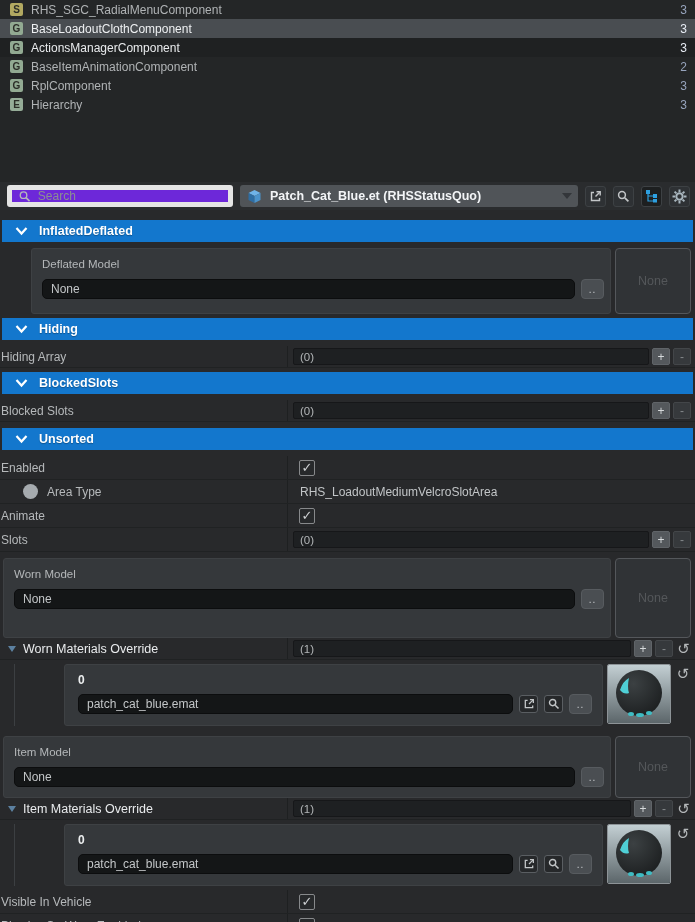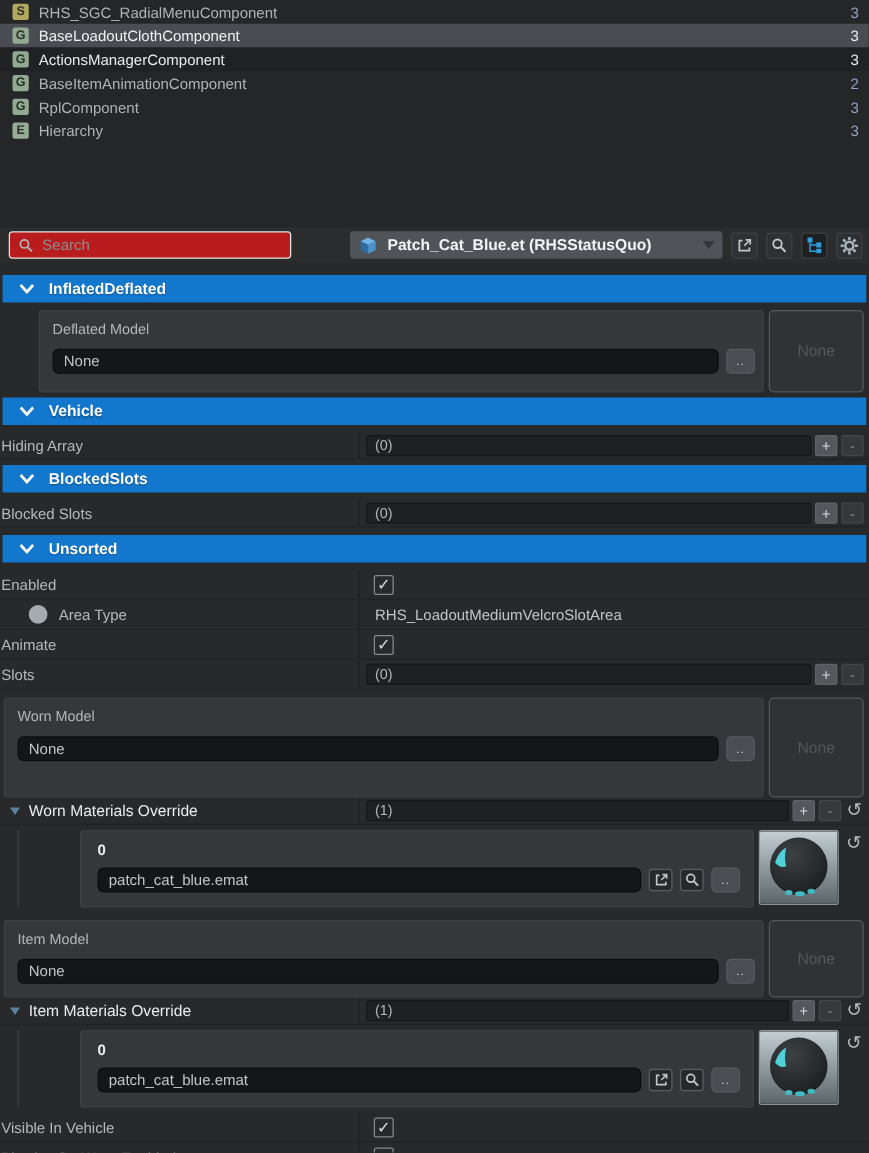--- a/index.html
+++ b/index.html
@@ -19,27 +19,27 @@
   .cicon { width:13px; height:13px; border-radius:2px; display:flex; align-items:center; justify-content:center;
            font-size:10px; font-weight:bold; color:#2b2d27; margin-right:8px; flex:none; }
   .cicon.s { background:#b2a961; }
   .cicon.g { background:#92aa92; }
   .cicon.e { background:#95ac97; }
   .ccount { margin-left:auto; color:#97a4bd; }
   .crow.sel .ccount, .crow.cur .ccount { color:#e8edf5; }
 
   
   .toolbar { height:28px; display:flex; align-items:center; padding:0 5px 0 7px; gap:7px; background:#2a2c2e; }
-  .searchbox { width:226px; height:22px; background:#b91c1c; border:1px solid #e5e5e5; border-radius:3px;
+  .searchbox { width:226px; height:22px; background:#6d28d9; border:5px solid #e5e5e5; border-radius:3px;
                display:flex; align-items:center; padding:0 7px; gap:7px; flex:none; }
   .searchbox input { background:transparent; border:none; outline:none; color:#c5c8ca; font-family:inherit;
                      font-size:12px; width:100%; }
   .searchbox input::placeholder { color:#8c8f91; }
   .entity { flex:1; height:22px; background:#505458; border-radius:3px; display:flex; align-items:center;
-            padding:0 6px 0 7px; gap:8px; color:#f3f5f7; font-weight:bold; font-size:12.5px;margin-left:40px; }
+            padding:0 6px 0 7px; gap:8px; color:#f3f5f7; font-weight:bold; font-size:12.5px; }
   .entity .drop { margin-left:auto; width:0; height:0; border-left:5px solid transparent; border-right:5px solid transparent;
                   border-top:6px solid #33363a; }
   .iconbtn { width:21px; height:21px; flex:none; background:#2e3134; border:1px solid #3d4144; border-radius:3px;
              display:flex; align-items:center; justify-content:center; }
   .iconbtn.active { background:#1d1f20; }
 
   
   .sechead { height:22px; background:#1377cd; display:flex; align-items:center; padding-left:13px; margin:0 2px; }
   .sechead .shlabel { color:#ffffff; font-weight:bold; font-size:12.5px; margin-left:11px;
                       text-shadow:0 1px 1px rgba(0,0,0,.3); }
@@ -193,21 +193,21 @@
       <div class="browse">..</div>
     </div>
   </div>
   <div class="mpreview">None</div>
 </div>
 
 <div class="sechead mt4">
   <svg width="13" height="10" viewBox="0 0 13 10">
     <polyline points="1.5,2 6.5,7.5 11.5,2" fill="none" stroke="#ffffff" stroke-width="2.2"></polyline>
   </svg>
-  <span class="shlabel">Vehicle</span>
+  <span class="shlabel">Hiding</span>
 </div>
 <div class="prow mt6">
   <div class="prow-label">
       <span>Hiding Array</span>
     </div>
   <div class="prow-val">
     <div class="arrfield">(0)</div>
     <div class="btn-plus">+</div>
     <div class="btn-minus">-</div>
   </div>

